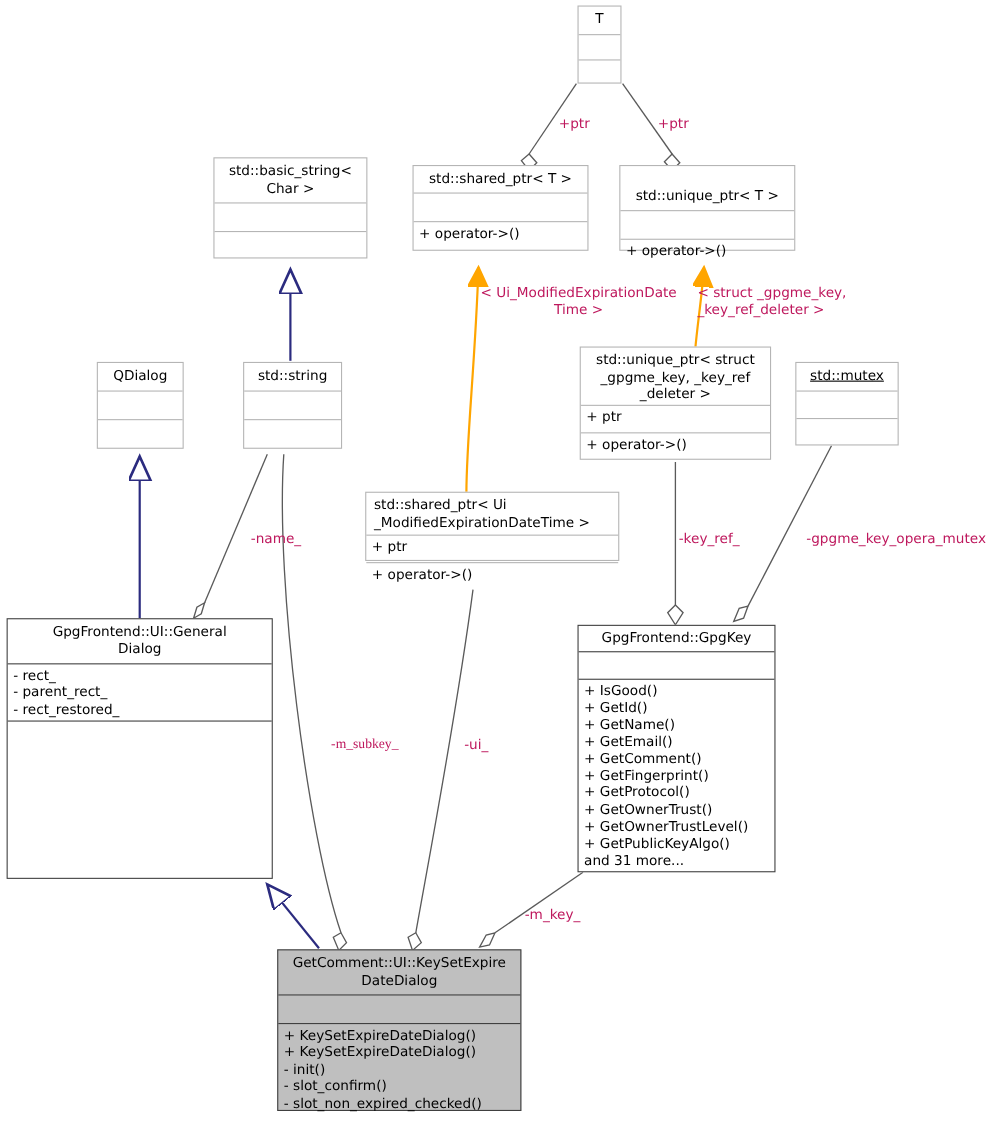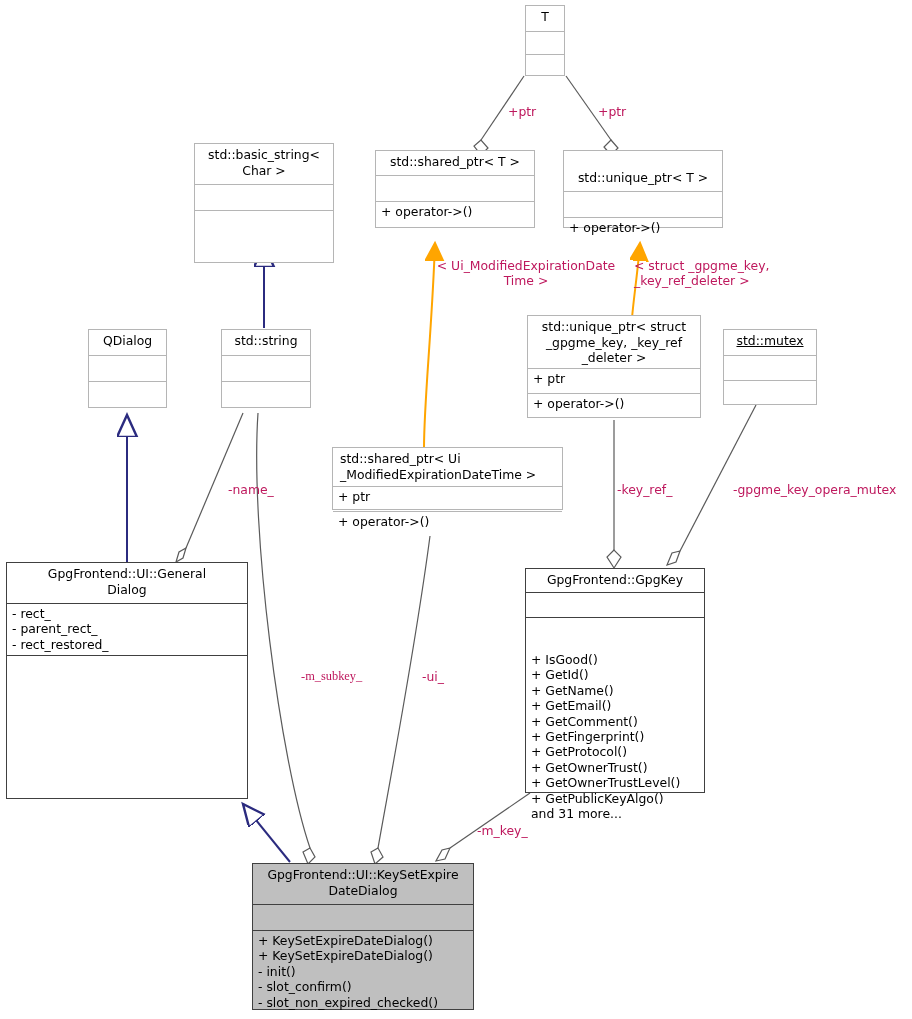--- a/index.html
+++ b/index.html
@@ -158,21 +158,21 @@
   </svg>
 
   <div class="node" style="left:525px; top:5px; width:40px; height:71px;">
     <div class="title" style="height:25px;">T</div>
     <div class="sep"></div>
     <div class="compartment empty" style="height:22px;"></div>
     <div class="sep"></div>
     <div class="compartment empty" style="height:22px;"></div>
   </div>
 
-  <div class="node" style="left:194px; top:143px; width:140px; height:120px;">
+  <div class="node" style="left:194px; top:143px; width:140px; height:92px;">
     <div class="title" style="height:40px;">std::basic_string&lt;
 Char &gt;</div>
     <div class="sep"></div>
     <div class="compartment empty" style="height:25px;"></div>
     <div class="sep"></div>
     <div class="compartment empty" style="height:25px;"></div>
   </div>
 
   <div class="node" style="left:375px; top:150px; width:160px; height:78px;">
     <div class="title" style="height:24px;">std::shared_ptr&lt; T &gt;</div>
@@ -241,35 +241,35 @@
 - parent_rect_
 - rect_restored_</div>
     <div class="sep"></div>
   </div>
 
   <div class="node dark" style="left:525px; top:568px; width:180px; height:225px;">
     <div class="title" style="height:23px;">GpgFrontend::GpgKey</div>
     <div class="sep"></div>
     <div class="compartment empty" style="height:24px;"></div>
     <div class="sep"></div>
-    <div class="compartment" style="height:175px;margin-top:32px;">+ IsGood()
+    <div class="compartment" style="height:175px;">+ IsGood()
 + GetId()
 + GetName()
 + GetEmail()
 + GetComment()
 + GetFingerprint()
 + GetProtocol()
 + GetOwnerTrust()
 + GetOwnerTrustLevel()
 + GetPublicKeyAlgo()
 and 31 more...</div>
   </div>
 
   <div class="node selected" style="left:252px; top:863px; width:222px; height:147px;">
-    <div class="title" style="height:40px;">GpgFrontend::UI::KeySetExpire
+    <div class="title" style="height:40px;">GetComment::UI::KeySetExpire
 DateDialog</div>
     <div class="sep"></div>
     <div class="compartment empty" style="height:25px;"></div>
     <div class="sep"></div>
     <div class="compartment" style="height:81px;">+ KeySetExpireDateDialog()
 + KeySetExpireDateDialog()
 - init()
 - slot_confirm()
 - slot_non_expired_checked()</div>
   </div>

